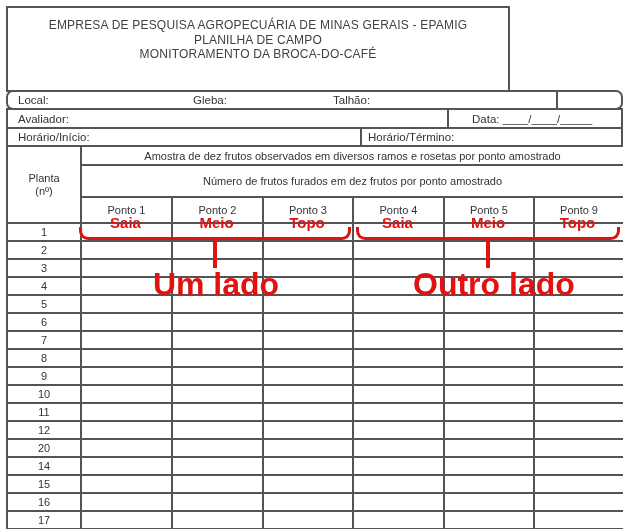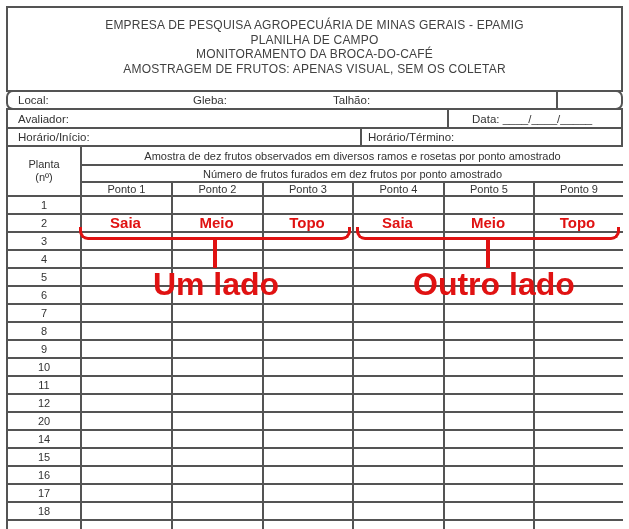--- a/index.html
+++ b/index.html
@@ -7,21 +7,21 @@
     --border:#545454;
     --text:#3f3f3f;
   }
   html,body{margin:0;padding:0;background:#fff;}
   .page{
     position:relative;width:629px;height:529px;background:#ffffff;
     font-family:"Liberation Sans",sans-serif;color:var(--text);overflow:hidden;
   }
   
   .hdr-box{
-    position:absolute;left:6px;top:6px;width:617px;height:86px;
+    position:absolute;left:6px;top:6px;width:504px;height:86px;
     box-sizing:border-box;border:2px solid var(--border);
     text-align:center;padding-top:10px;
   }
   .hdr-box div{font-size:12px;line-height:14.5px;letter-spacing:.2px;color:#414141;}
   
   .frow{
     position:absolute;left:6px;width:617px;box-sizing:border-box;
     border:2px solid var(--border);font-size:11.5px;color:#333;
   }
   .frow span{position:absolute;top:50%;transform:translateY(-50%);white-space:nowrap;}
@@ -29,21 +29,21 @@
   .row-local{top:90px;height:20px;border-radius:7px;}
   .row-aval{top:108px;height:21px;}
   .row-hora{top:127px;height:20px;}
   
   .grid-wrap{position:absolute;left:6px;top:145px;width:617px;height:384px;overflow:hidden;}
   table.grid{border-collapse:collapse;table-layout:fixed;width:617px;}
   table.grid td,table.grid th{
     border:2px solid var(--border);padding:0;font-size:11px;font-weight:normal;
     text-align:center;vertical-align:middle;color:#333;overflow:hidden;white-space:nowrap;
   }
-  tr.h1{height:19px;} tr.h2{height:17px;} tr.h3{height:14px;}
+  tr.h1{height:19px;} tr.h2{height:32px;} tr.h3{height:26px;}
   tr.data-row{height:18px;} tr.partial-row{height:16px;}
   th.planta{font-size:11px;line-height:13px;}
   
   .overlay{position:absolute;left:0;top:0;width:629px;height:373px;pointer-events:none;}
   .pos-label{
     position:absolute;top:214px;height:17px;line-height:17px;text-align:center;
     color:var(--red);font-weight:bold;font-size:15px;
   }
   .pc1{left:80px;width:91px;} .pc2{left:171px;width:91px;} .pc3{left:262px;width:90px;}
   .pc4{left:352px;width:91px;} .pc5{left:443px;width:90px;} .pc6{left:533px;width:89px;}
@@ -64,21 +64,20 @@
 </style>
 </head>
 <body>
 
 <div class="page">
 
   <div class="hdr-box">
     <div>EMPRESA DE PESQUISA AGROPECUÁRIA DE MINAS GERAIS - EPAMIG</div>
     <div>PLANILHA DE CAMPO</div>
     <div>MONITORAMENTO DA BROCA-DO-CAFÉ</div>
-    <div>AMOSTRAGEM DE FRUTOS: APENAS VISUAL, SEM OS COLETAR</div>
   </div>
 
   <div class="frow row-local">
     <span style="left:10px">Local:</span>
     <span style="left:185px">Gleba:</span>
     <span style="left:325px">Talhão:</span>
     <div class="vdiv" style="left:548px"></div>
   </div>
 
   <div class="frow row-hora">

